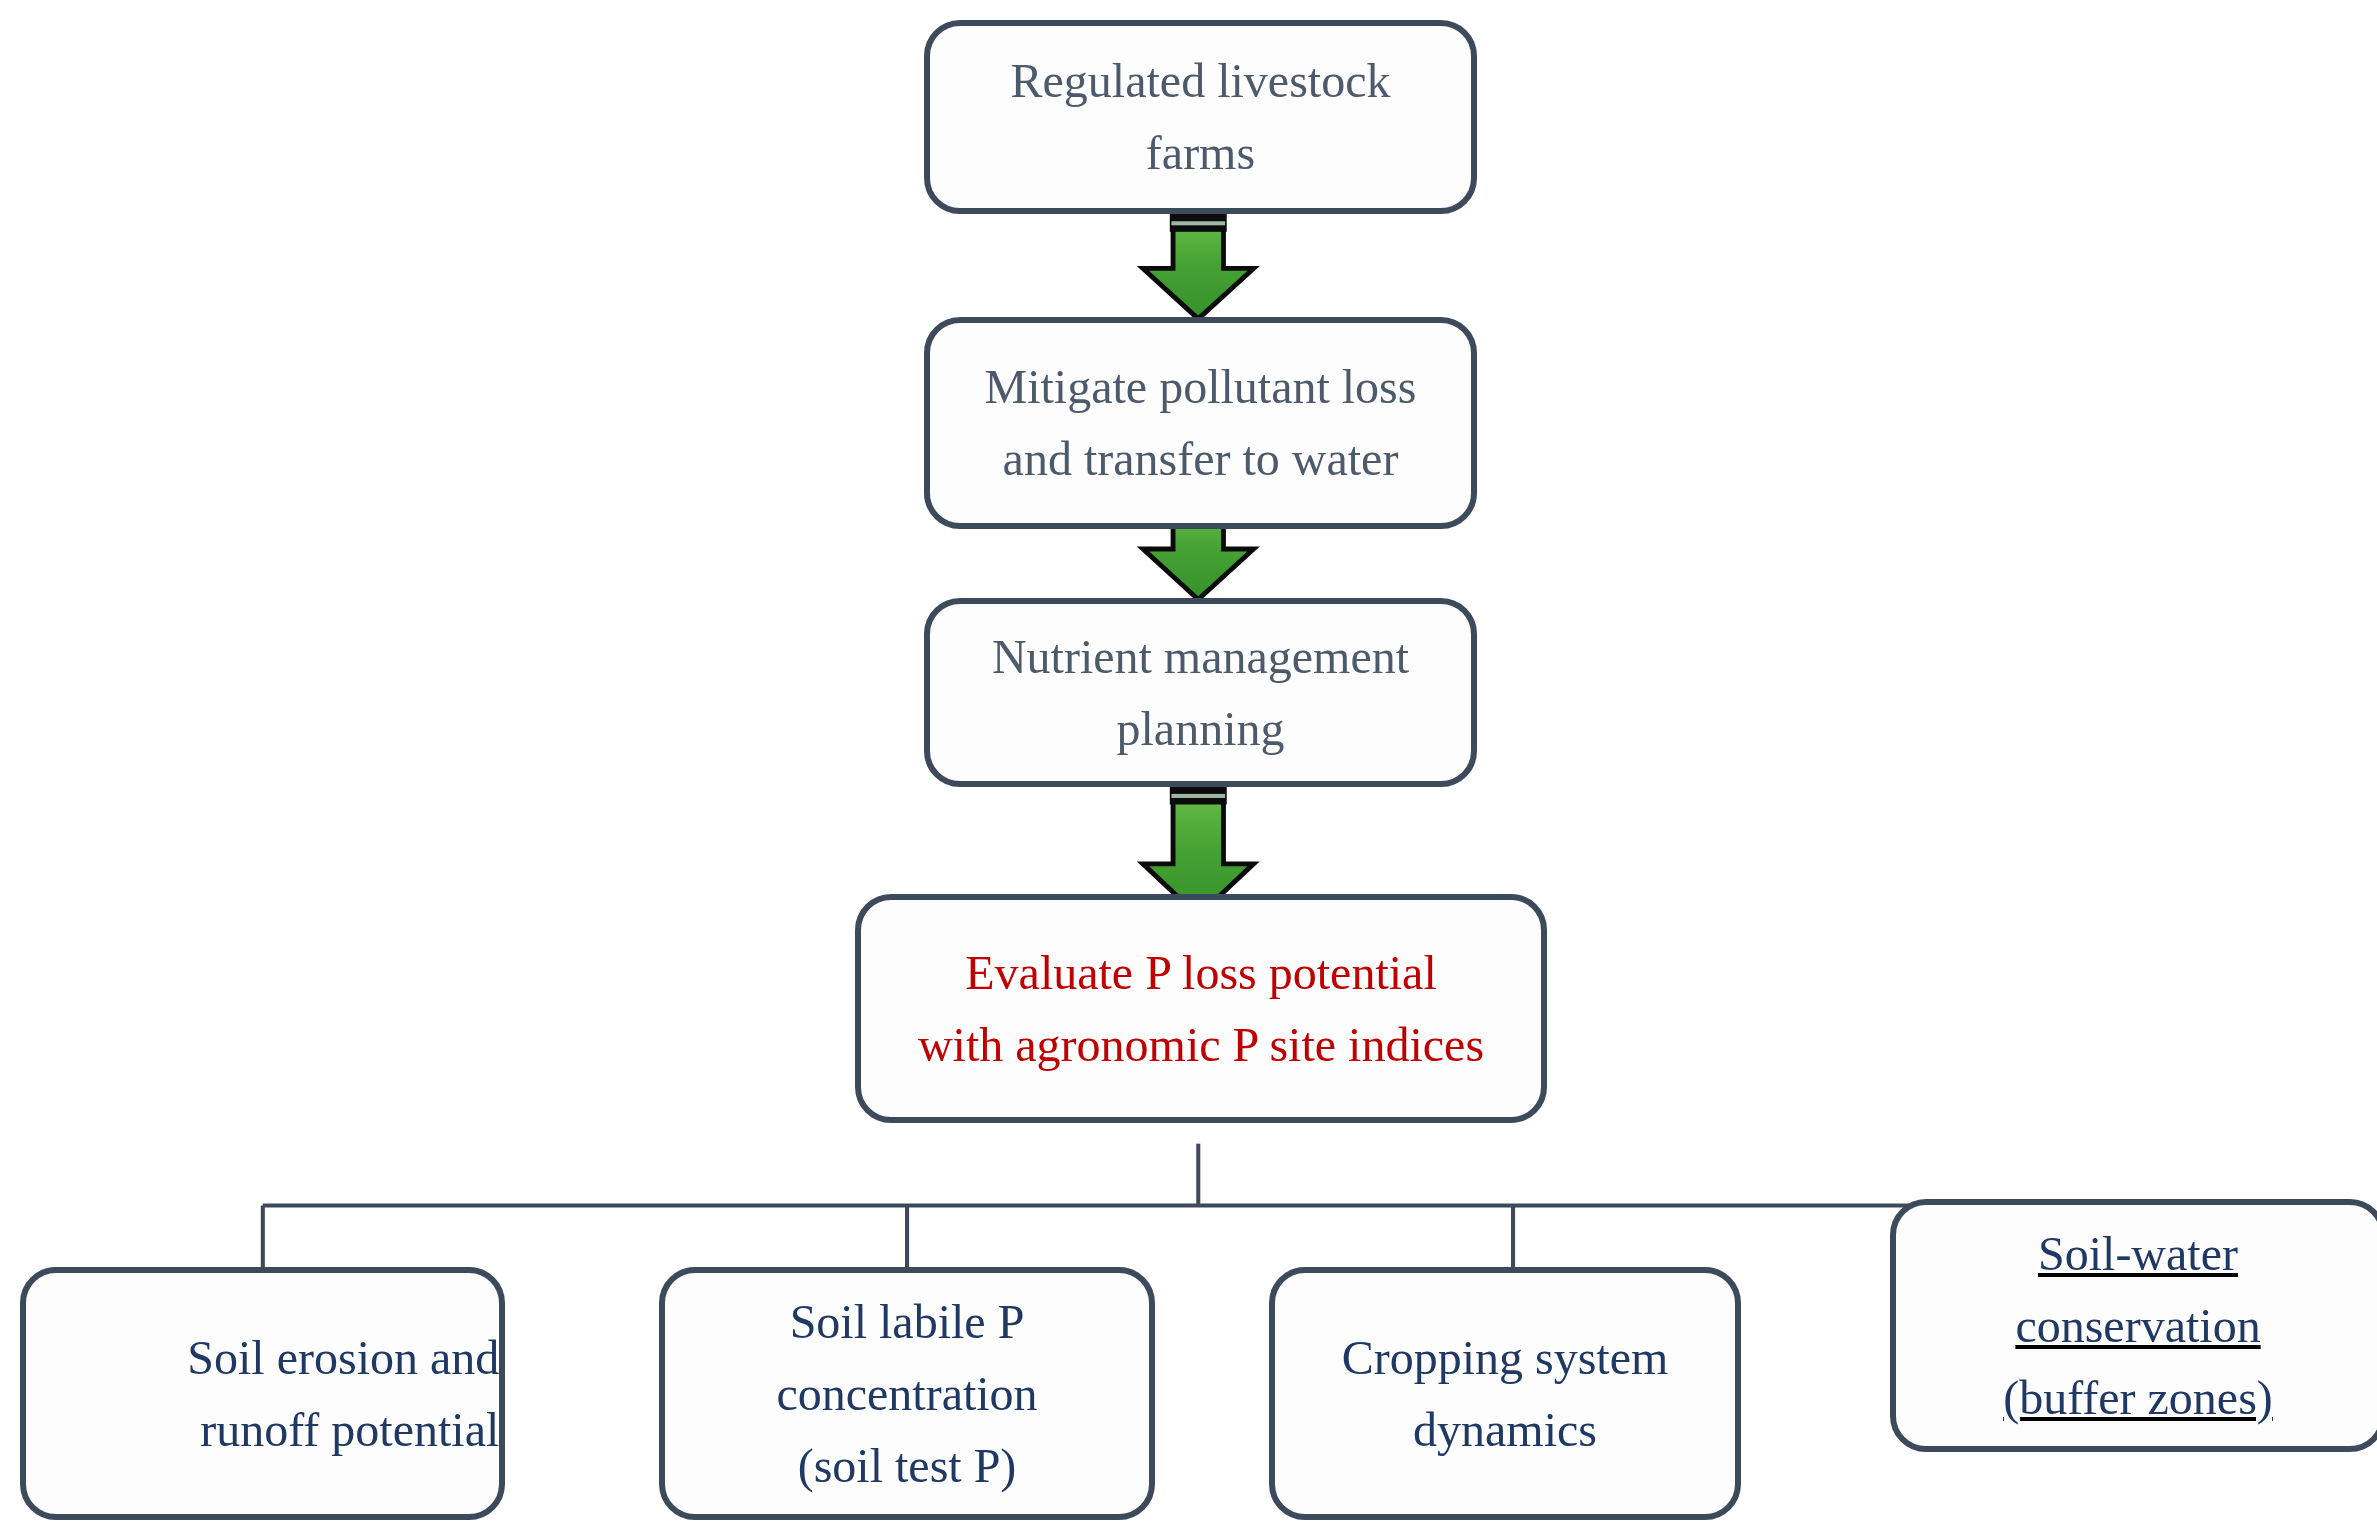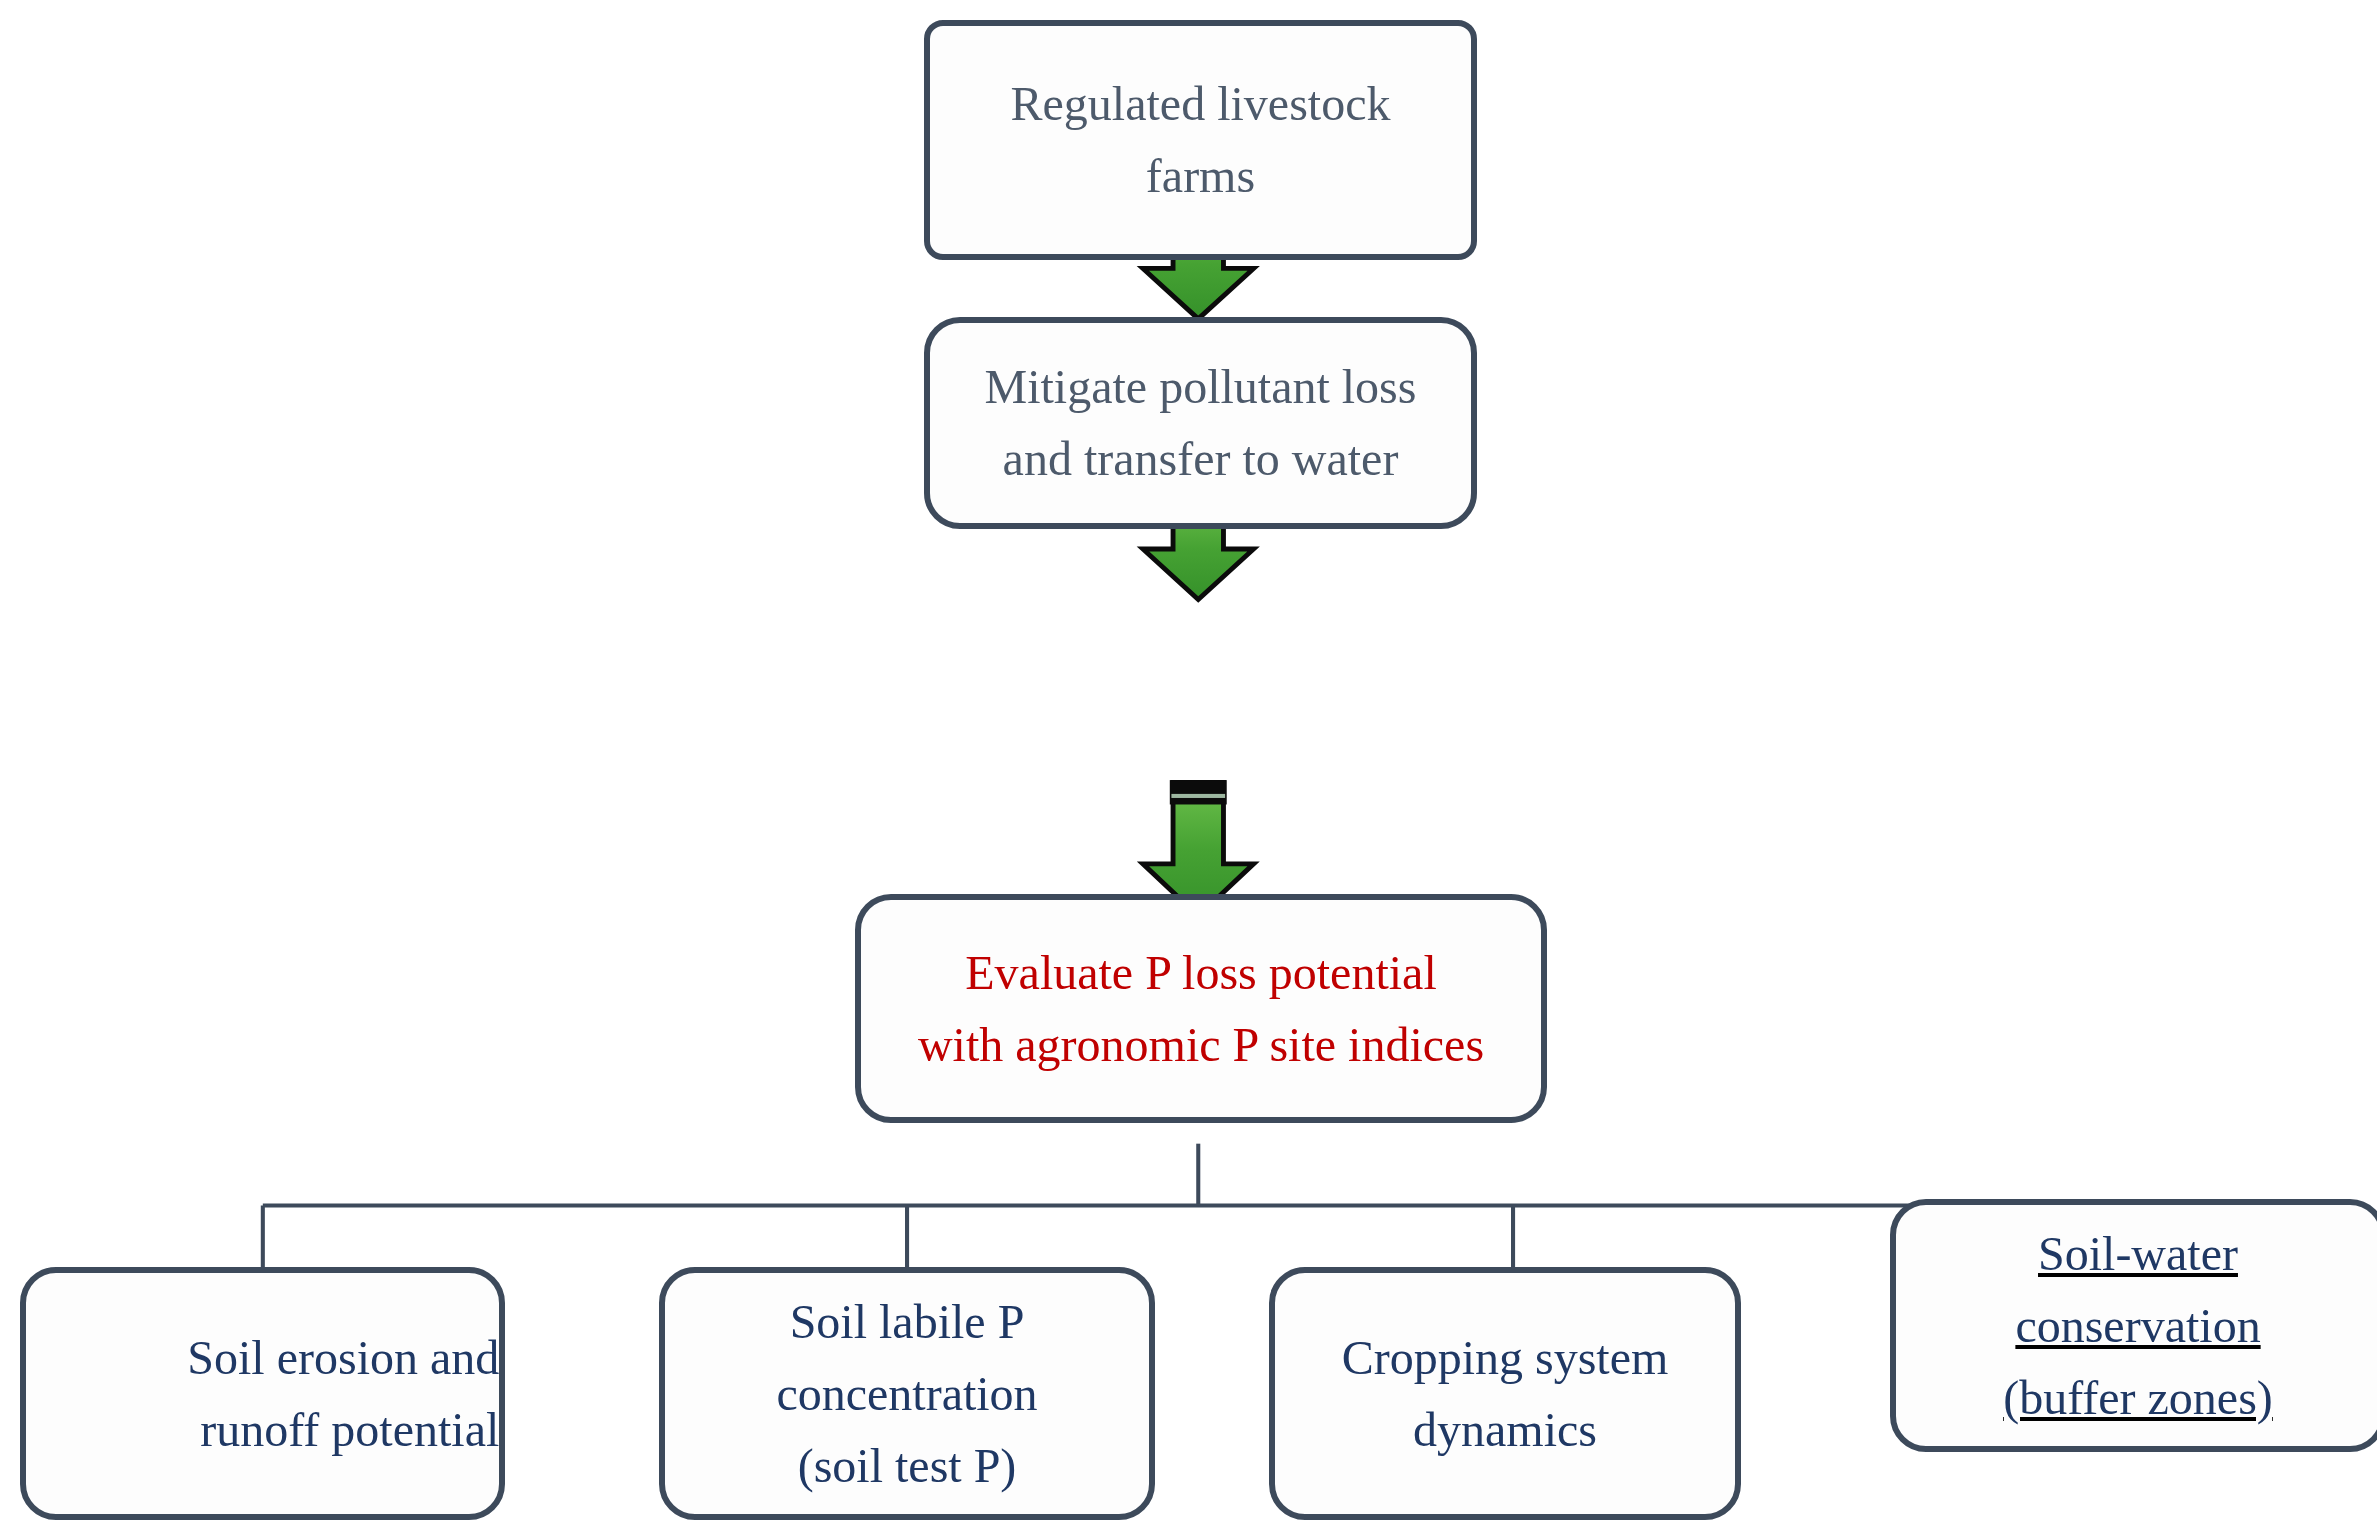--- a/index.html
+++ b/index.html
@@ -56,21 +56,21 @@
     white-space: pre-line;
     font-size: 48px;
     line-height: 1.5;
     letter-spacing: 0px;
   }
   .flow-label   { color: var(--flow-text, #4d5a6b); }
   .accent-label { color: var(--accent-text, #c00000); }
   .leaf-label   { color: var(--leaf-text, #1f3864); }
 
   
-  .node-a { left: 924px; top: 20.3px;   width: 553px; height: 240px; border-radius: 19px; }
+  .node-a { left: 924px; top: 20.3px;   width: 553px; height: 194px; }
   .node-b { left: 924px; top: 317px;  width: 553px; height: 212px; }
   .node-c { left: 924px; top: 598px;  width: 553px; height: 189px; }
   .node-d { left: 855px; top: 894px; width: 692px; height: 229px; }
 
   
   .node-l1 { left: 20.3px;   top: 1267px; width: 485px; height: 253px; text-align: right; }
   .node-l2 { left: 659px;  top: 1267px; width: 496px; height: 253px; }
   .node-l3 { left: 1269px; top: 1267px; width: 472px; height: 253px; }
   .node-l4 { left: 1890px; top: 1199px; width: 496px; height: 253px; text-decoration: underline; }
 </style>
@@ -119,20 +119,24 @@
   <div class="node node-a">
     <span class="label flow-label">Regulated livestock
 farms</span>
   </div>
 
   <div class="node node-b">
     <span class="label flow-label">Mitigate pollutant loss
 and transfer to water</span>
   </div>
 
+  <div class="node node-c">
+    <span class="label flow-label">Nutrient management
+planning</span>
+  </div>
 
   <div class="node node-d">
     <span class="label accent-label">Evaluate P loss potential
 with agronomic P site indices</span>
   </div>
 
   <div class="node node-l1">
     <span class="label leaf-label">Soil erosion and
 runoff potential</span>
   </div>

